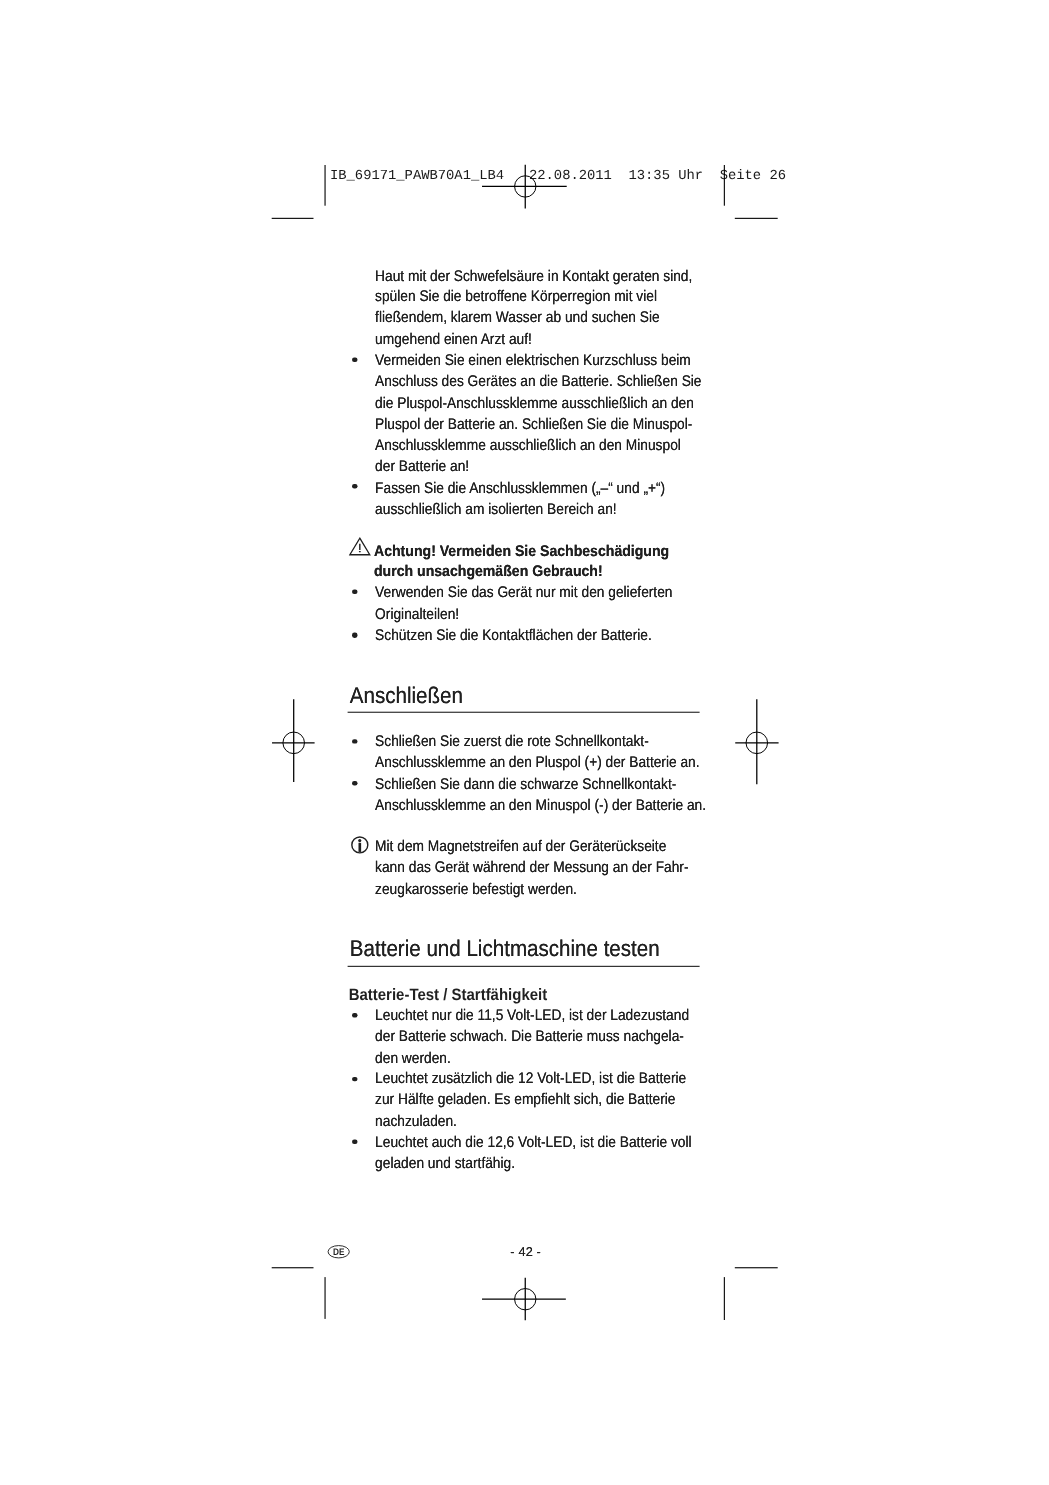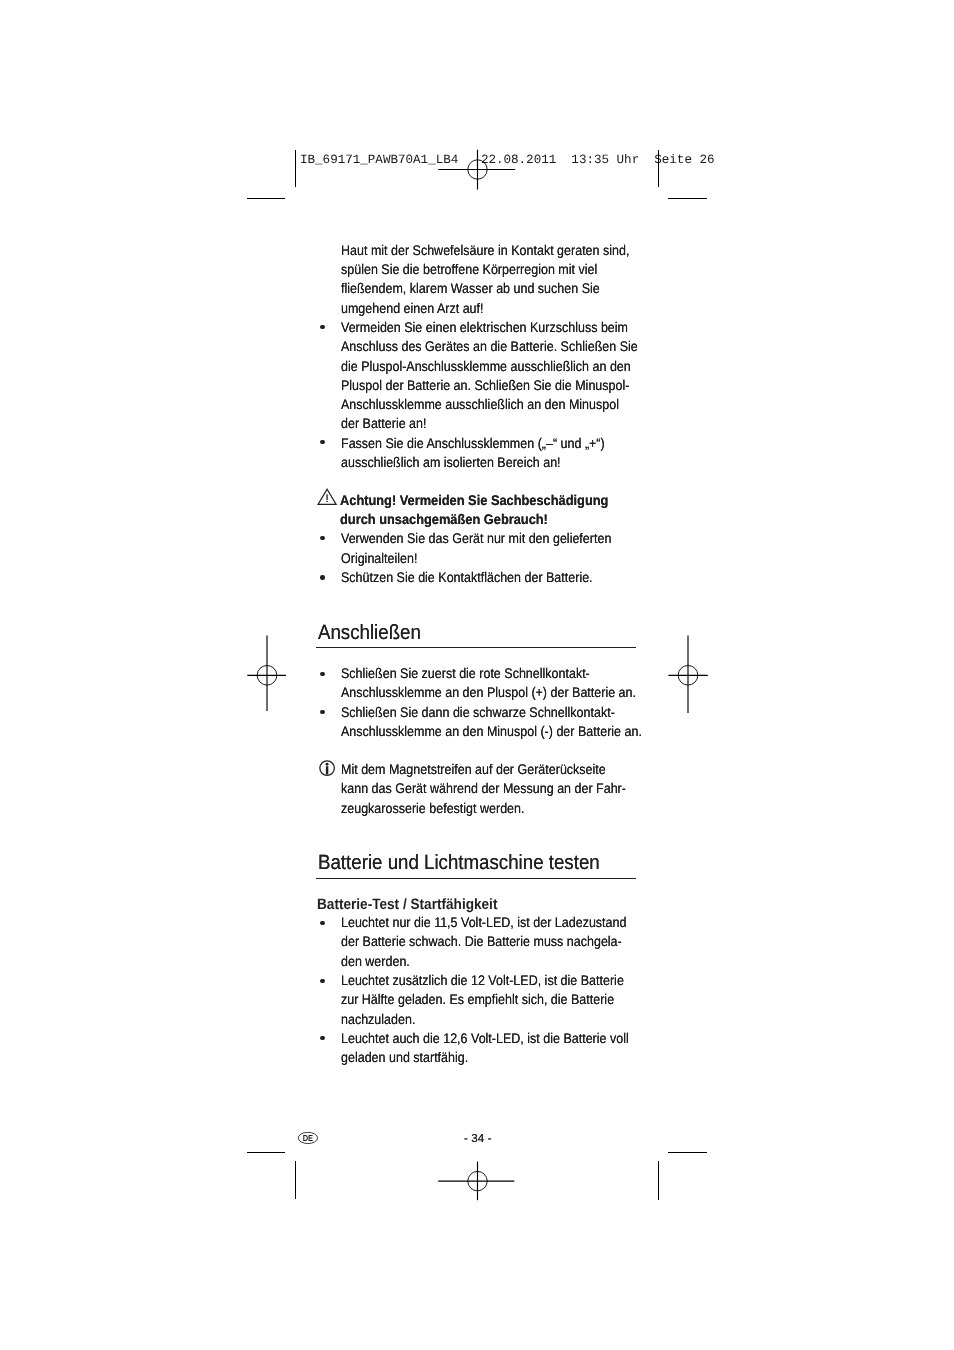--- a/index.html
+++ b/index.html
@@ -159,15 +159,15 @@
       <div class="txt" style="left:341.4px;top:1028.9px;">Leuchtet auch die 12,6 Volt-LED, ist die Batterie voll</div>
       <div class="txt" style="left:341.4px;top:1048.2px;">geladen und startfähig.</div>
     </div>
   </div>
 
   <div class="footer">
     <svg style="position:absolute;left:297.2px;top:1130.9px;" width="22" height="14" viewBox="0 0 22 14">
       <ellipse cx="10.9" cy="6.95" rx="9.65" ry="5.6" fill="none" stroke="#231f20" stroke-width="0.85"></ellipse>
       <text x="10.9" y="9.85" font-family="Liberation Sans, sans-serif" font-size="8.6" font-weight="bold" fill="#231f20" text-anchor="middle" textLength="10.4" lengthAdjust="spacingAndGlyphs">DE</text>
     </svg>
-    <div class="pgnum" style="left:463.9px;top:1132.4px;">- 34 -</div>
+    <div class="pgnum" style="left:463.9px;top:1132.4px;">- 42 -</div>
   </div>
 </div>
 
 </body></html>

